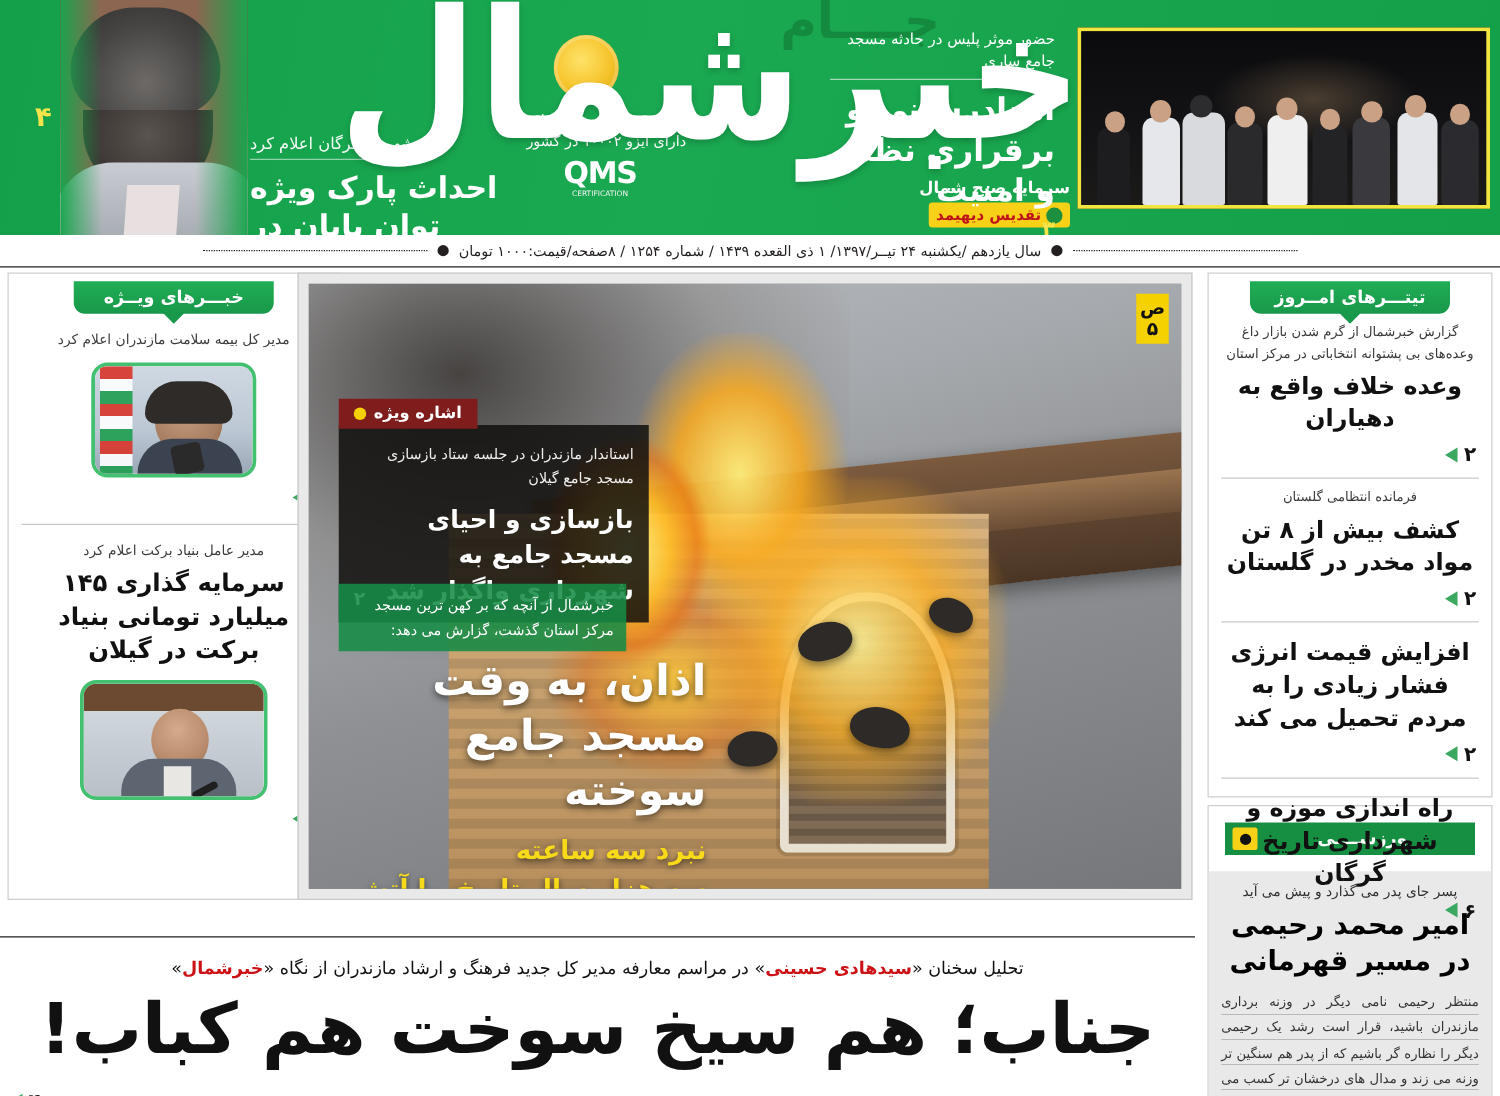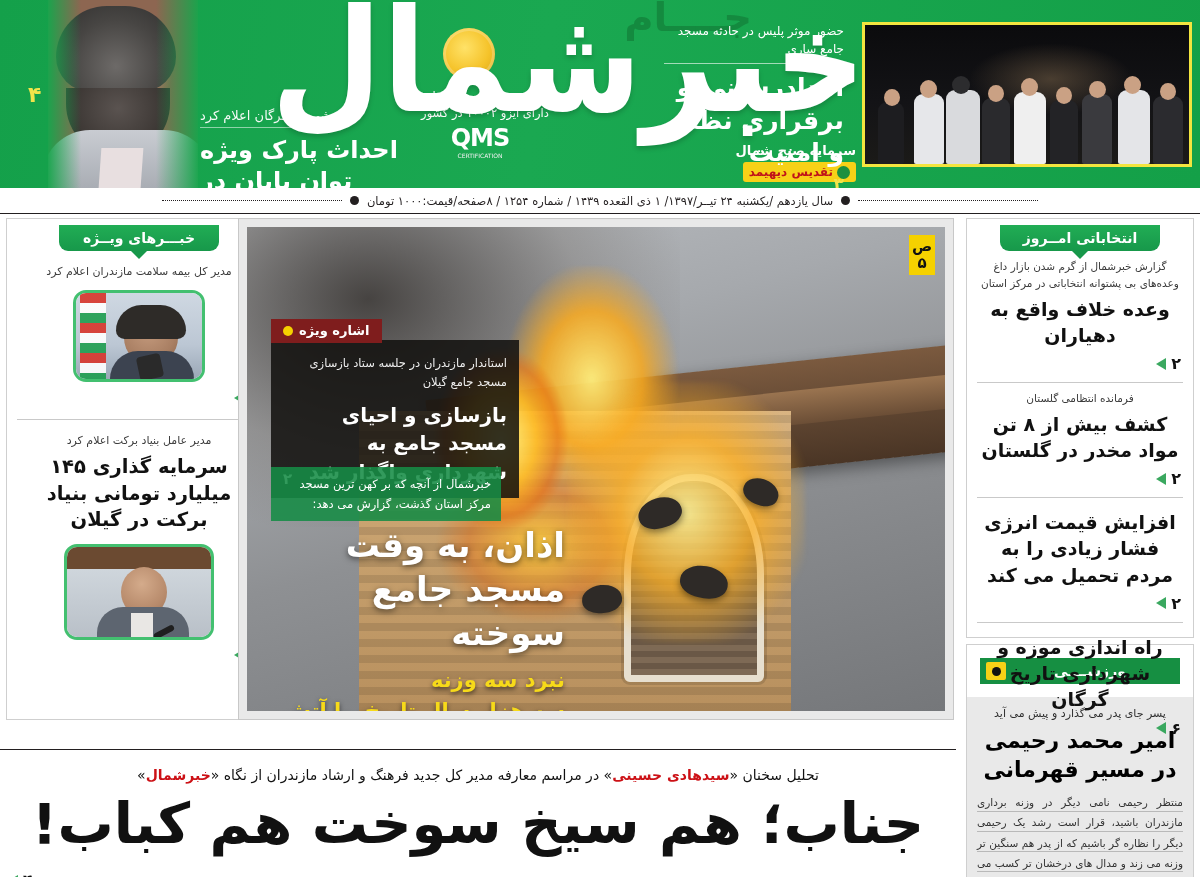--- a/index.html
+++ b/index.html
@@ -525,30 +525,30 @@
           <div class="k">استاندار مازندران در جلسه ستاد بازسازی مسجد جامع گیلان</div>
           <div class="h">بازسازی و احیای مسجد جامع به شهرداری واگذار شد</div>
           <div class="p">۲</div>
         </div>
 
         <div class="greenstrip">خبرشمال از آنچه که بر کهن ترین مسجد مرکز استان گذشت، گزارش می دهد:</div>
 
         <div class="main-head">
           <div class="l">اذان، به وقت</div>
           <div class="l">مسجد جامع سوخته</div>
-          <div class="main-sub">نبرد سه وزنه</div>
+          <div class="main-sub">نبرد سه ساعته</div>
           <div class="main-sub" style="margin-top:2px;">سه هزار سال تاریخ، با آتش</div>
         </div>
       </div>
     </div>
 
     <div class="col-right">
       <div class="card today">
         <div class="sect-badge">
-          <span>انتخاباتی امــروز</span>
+          <span>تیتـــرهای امــروز</span>
         </div>
 
         <div class="t-item">
           <div class="t-kick">گزارش خبرشمال از گرم شدن بازار داغ وعده‌های بی پشتوانه انتخاباتی در مرکز استان</div>
           <div class="t-head">وعده خلاف واقع به دهیاران</div>
           <div class="pg">
             <span>۲</span>
             <span class="tri"></span>
           </div>
         </div>

